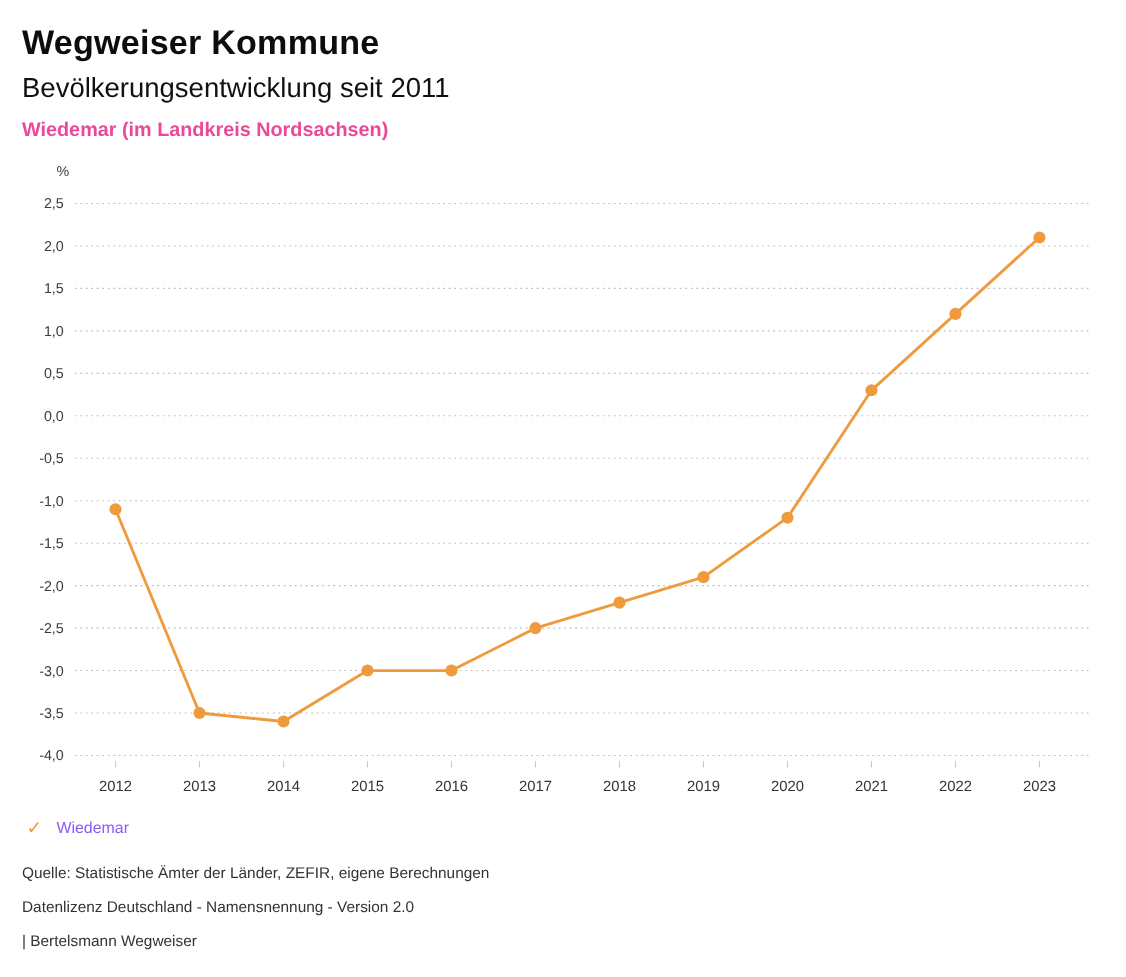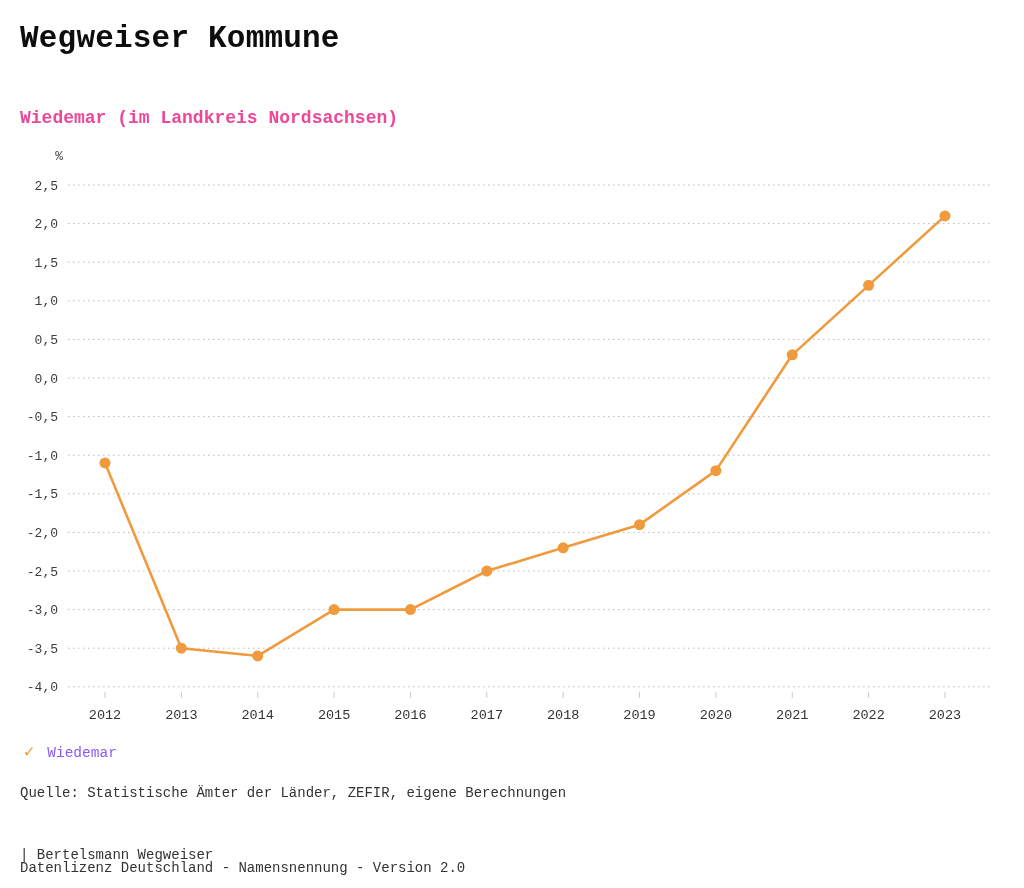--- a/index.html
+++ b/index.html
@@ -7,21 +7,20 @@
   body {
     font-family: "Liberation Sans", "DejaVu Sans", sans-serif;
     color: #111111;
   }
   .page {
     position: relative;
     width: 1024px;
     height: 888px;
     background: #ffffff;
     overflow: hidden;
-    font-family: Liberation Mono, monospace;
   }
   .title {
     position: absolute;
     left: 20px;
     top: 21px;
     font-size: 31px;
     font-weight: 700;
     letter-spacing: 0.2px;
     color: #0d0d0d;
   }
@@ -67,29 +66,30 @@
     font-size: 14.5px;
     color: #8b5cf6;
   }
   .footer-line {
     position: absolute;
     left: 20px;
     font-size: 14px;
     color: #333333;
   }
   .footer-source  { top: 785px; }
-  .footer-license { top: 860px; }
+  .footer-license { top: 816px; }
   .footer-attrib  { top: 847px; }
 </style>
 </head>
 <body>
 
 <div class="page">
 
   <div class="title">Wegweiser Kommune</div>
+  <div class="subtitle">Bevölkerungsentwicklung seit 2011</div>
   <div class="region">Wiedemar (im Landkreis Nordsachsen)</div>
 
   <div class="chart-wrap">
     <svg id="chart" width="1024" height="600" viewBox="0 0 1024 600">
         <text x="63" y="30" text-anchor="end" font-size="13" fill="#3c3c3c">%</text>
         <line x1="68" y1="55" x2="990" y2="55" stroke="#b9b9b9" stroke-width="1" stroke-dasharray="1.5 3.5"></line>
         <text x="58" y="59.5" text-anchor="end" font-size="13" fill="#3c3c3c">2,5</text>
         <line x1="68" y1="93.6" x2="990" y2="93.6" stroke="#b9b9b9" stroke-width="1" stroke-dasharray="1.5 3.5"></line>
         <text x="58" y="98.1" text-anchor="end" font-size="13" fill="#3c3c3c">2,0</text>
         <line x1="68" y1="132.2" x2="990" y2="132.2" stroke="#b9b9b9" stroke-width="1" stroke-dasharray="1.5 3.5"></line>

